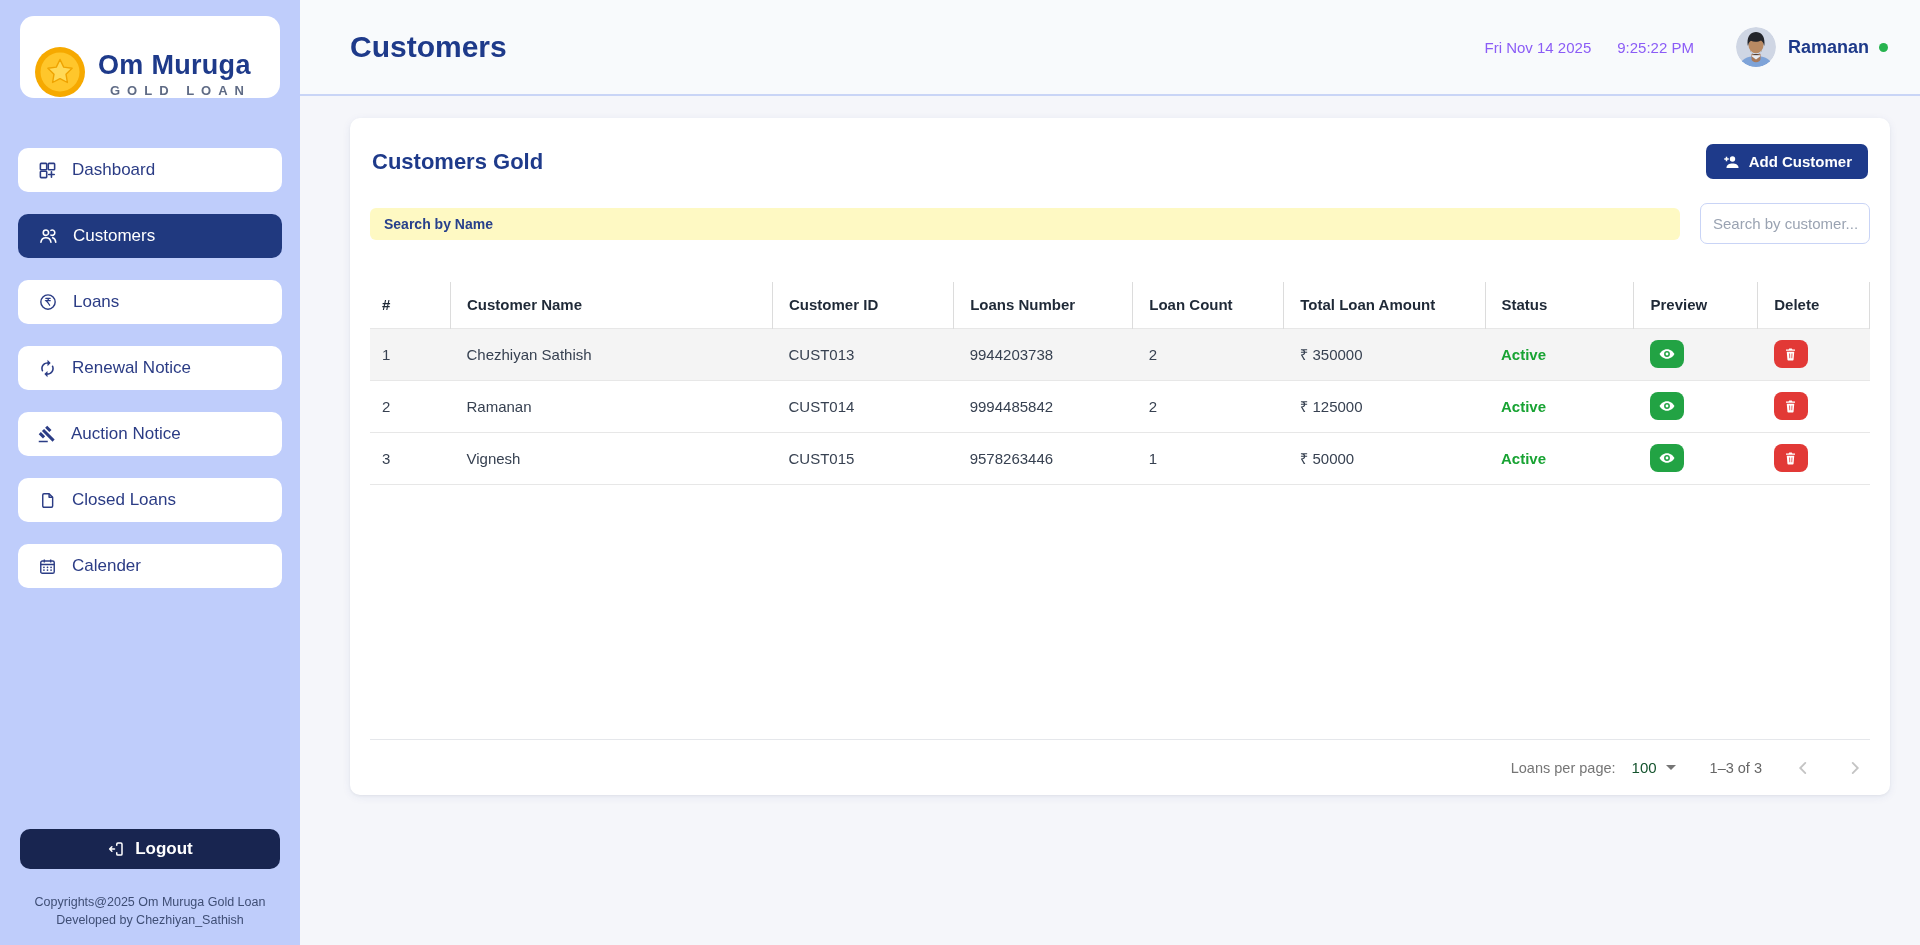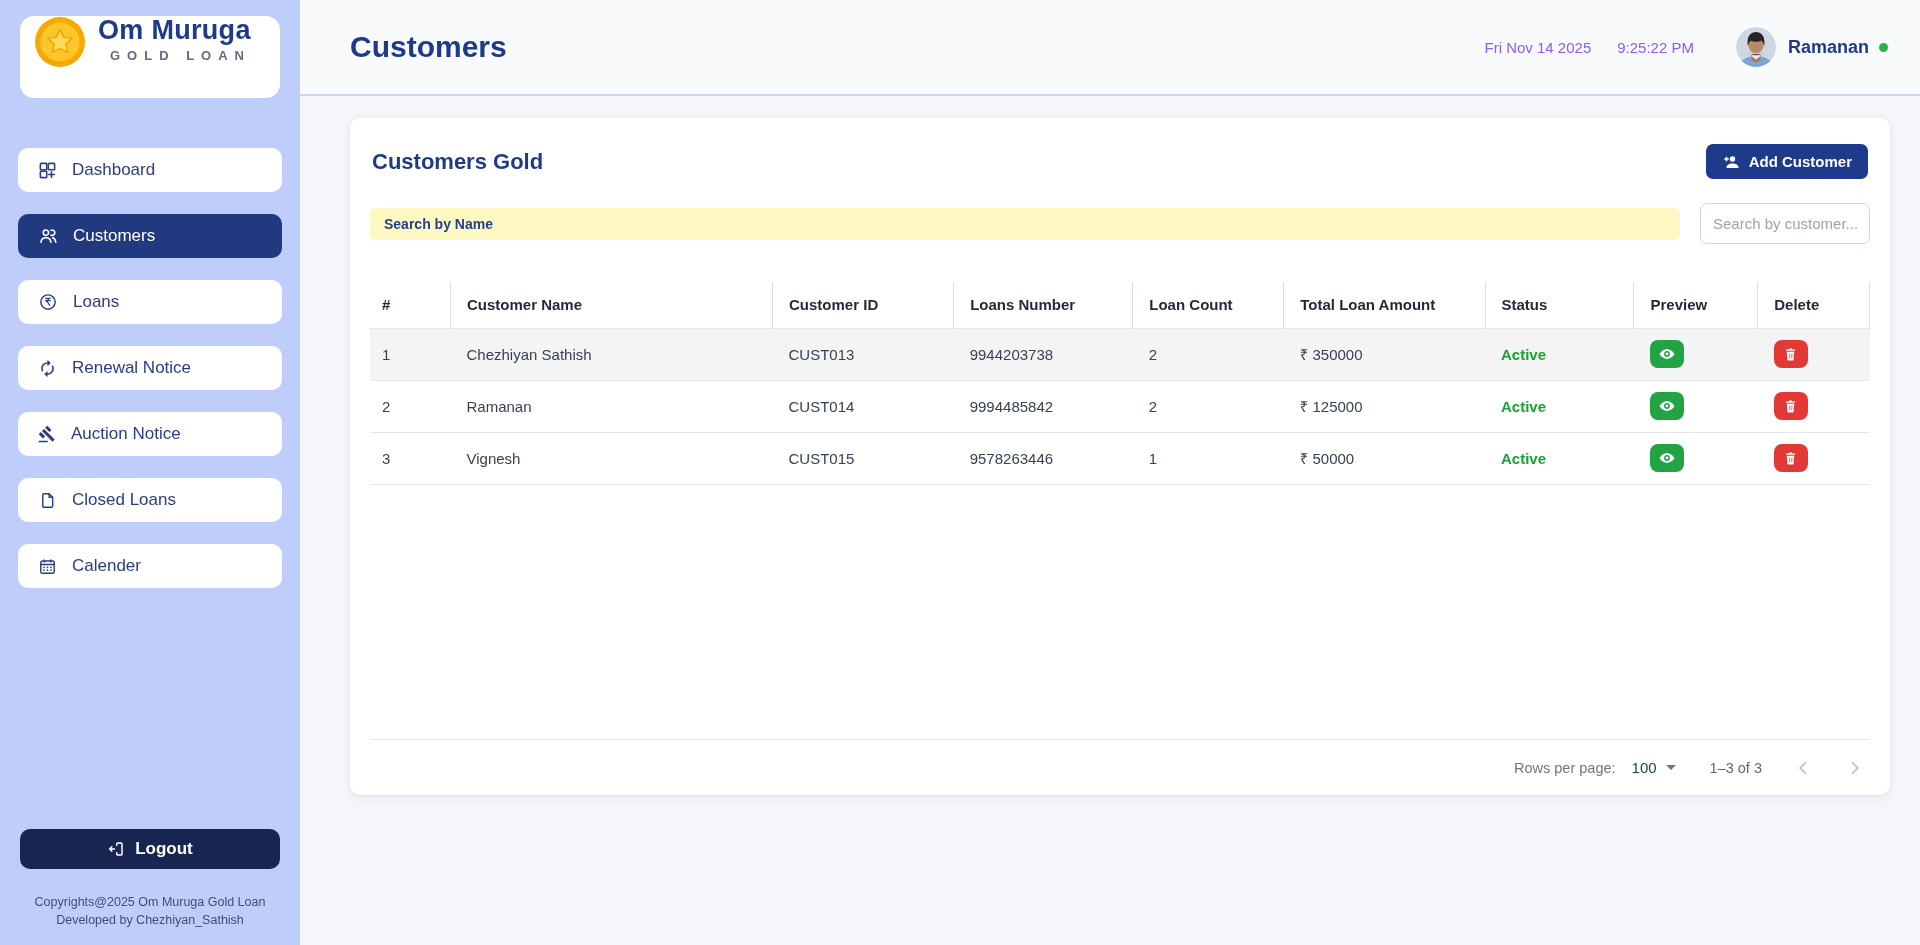--- a/index.html
+++ b/index.html
@@ -3,21 +3,21 @@
 <meta charset="utf-8">
 <style>
   * { box-sizing: border-box; margin: 0; padding: 0; }
   html, body { width: 1920px; height: 945px; overflow: hidden; }
   body { font-family: "Liberation Sans", sans-serif; background: #f5f6fa; }
   .app { display: flex; width: 100%; height: 100%; }
 
   
   .sidebar { width: 300px; flex-shrink: 0; background: #bfcdfb; display: flex; flex-direction: column; }
   .logo-card { margin: 16px 20px 0; background: #fff; border-radius: 14px; height: 82px;
-               display: flex; align-items: flex-start; padding: 0 14px; gap: 12px; }
+               display: flex; align-items: flex-end; padding: 0 14px; gap: 12px; }
   .coin svg { display: block; }
   .brand-name { font-size: 27px; font-weight: 700; color: #1e3a8a; line-height: 1.05; letter-spacing: .3px; }
   .brand-tagline { font-size: 13px; letter-spacing: 7px; color: #5f6b85; margin-top: 4px; font-weight: 600; margin-left: 12px; }
 
   .menu { margin-top: 50px; display: flex; flex-direction: column; gap: 22px; padding: 0 18px; }
   .menu-item { height: 44px; background: #fff; border-radius: 10px; display: flex; align-items: center;
                gap: 15px; padding: 0 20px; color: #2b3c85; font-size: 17px; font-weight: 500; cursor: pointer; }
   .menu-item .mi-icon { display: flex; align-items: center; }
   .menu-item.active { background: #20397f; color: #fff; }
 
@@ -341,21 +341,21 @@
             <path fill-rule="evenodd" d="M6 7.5h12l-1.1 13a1.2 1.2 0 01-1.2 1H8.3a1.2 1.2 0 01-1.2-1L6 7.5zm4 3l.3 7.5h1.2l-.2-7.5H10zm3.7 0l-.2 7.5h1.2l.3-7.5h-1.3z"></path>
           </svg>
         </span>
       </button>
     </td>
   </tr>
 </tbody>
       </table>
 
       <div class="pagination">
-        <span>Rows per page:</span>
+        <span>Loans per page:</span>
         <span class="rpp-select">
           <span class="rpp-value">100</span>
           <span class="caret-down"></span>
         </span>
         <span class="range-text">1–3 of 3</span>
         <button class="pg-btn">
           <span style="display:flex;">
             <svg width="22" height="22" viewBox="0 0 24 24" fill="none" stroke="currentColor" stroke-width="2" stroke-linecap="round">
                 <path d="M14.5 6.5 9 12l5.5 5.5"></path>
               </svg>

